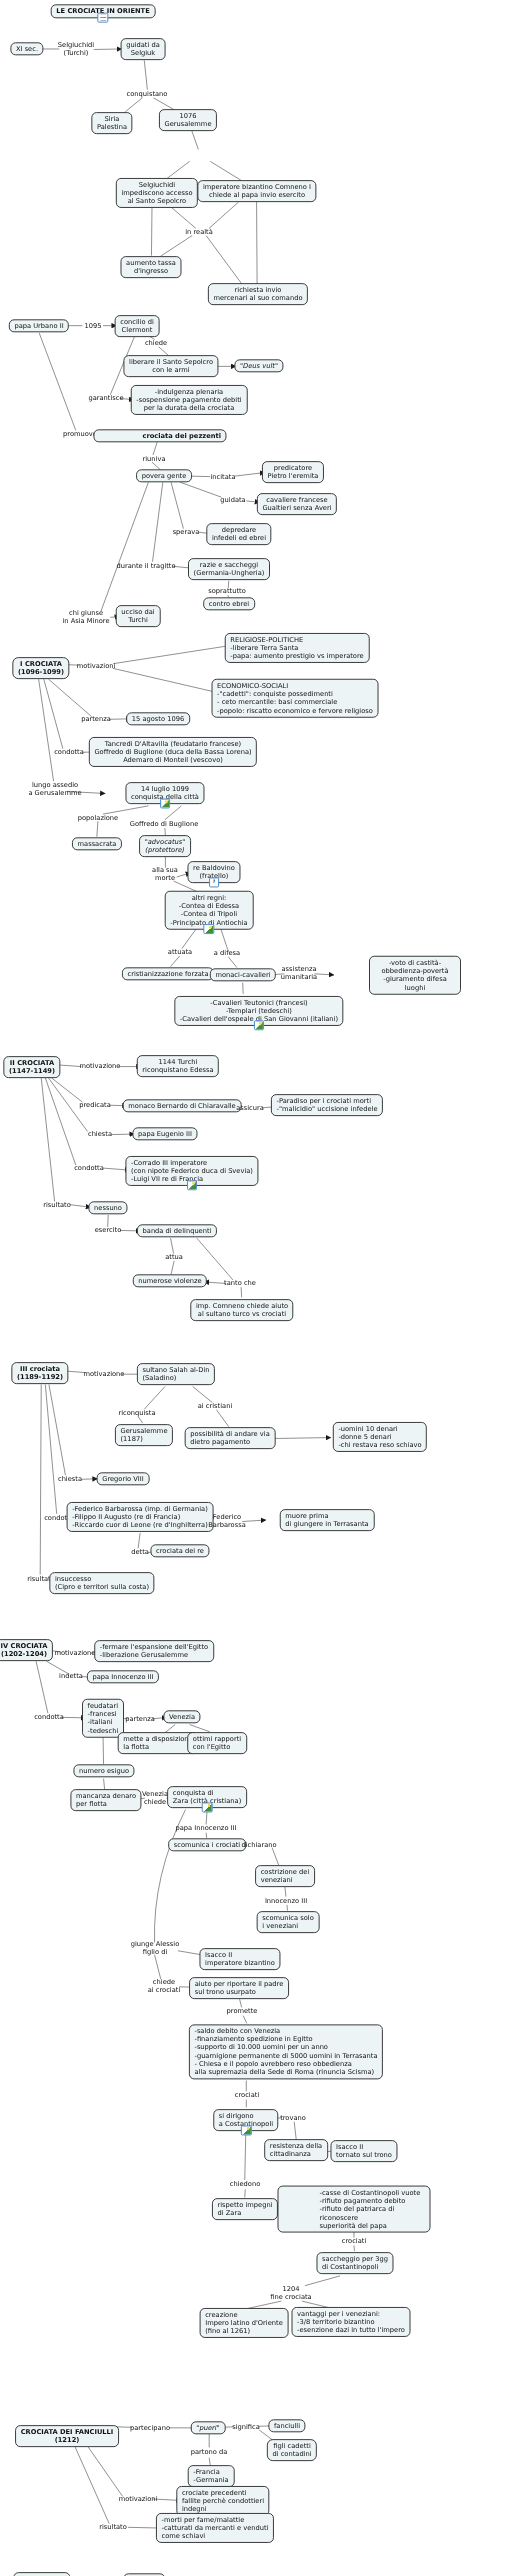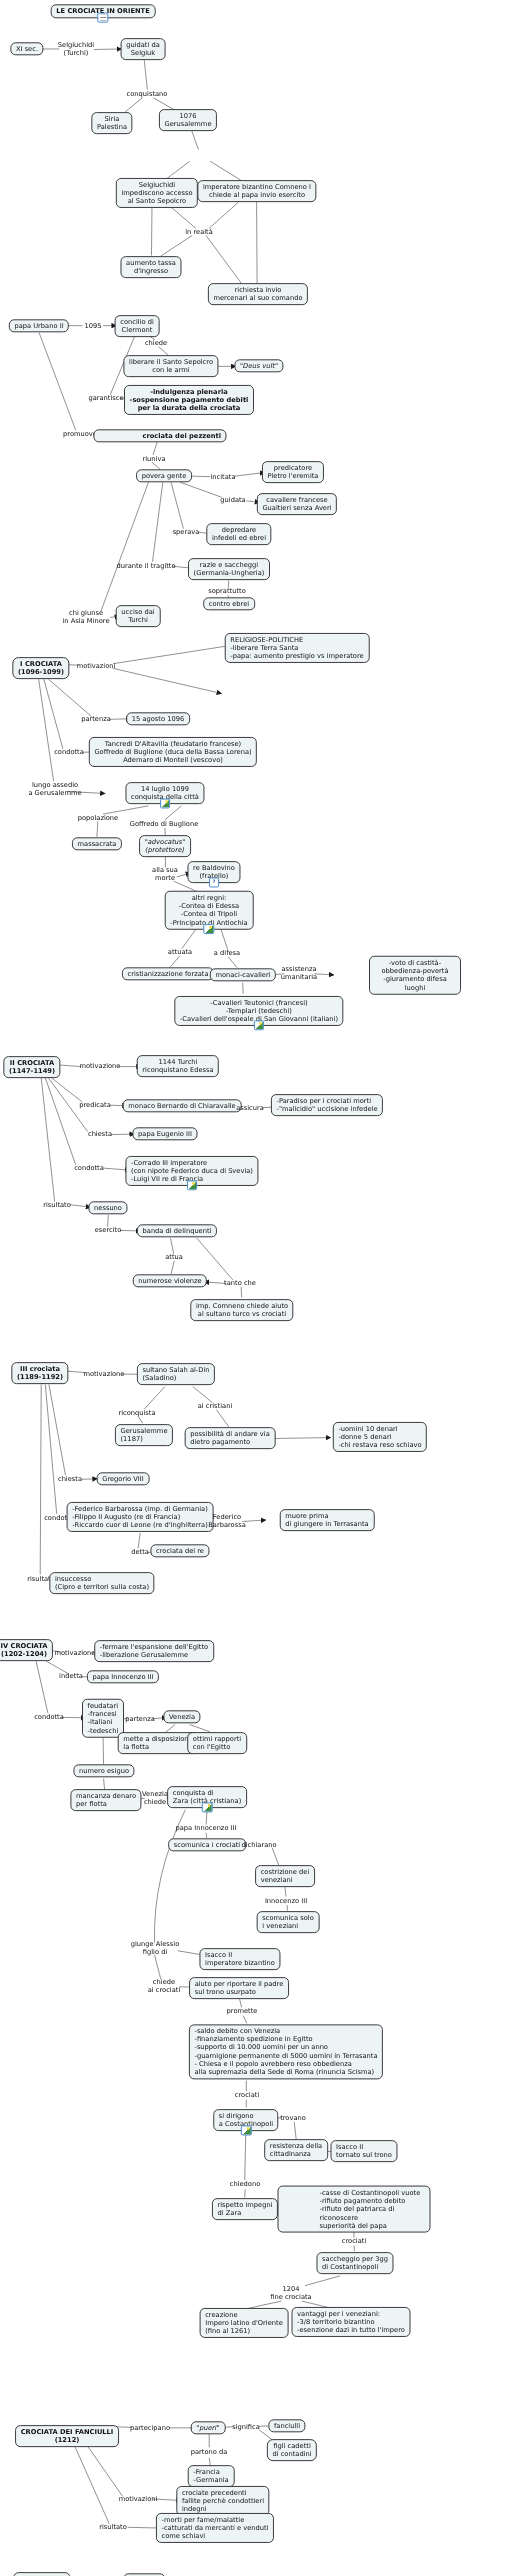--- a/index.html
+++ b/index.html
@@ -281,21 +281,21 @@
 mercenari al suo comando</span></div>
     <div class="node box" style="left: 39px; top: 326px;"><span>papa Urbano II</span></div>
     <div class="node label" style="left: 93px; top: 326px;"><span>1095</span></div>
     <div class="node box" style="left: 137px; top: 326px;"><span>concilio di
 Clermont</span></div>
     <div class="node label" style="left: 156px; top: 343px;"><span>chiede</span></div>
     <div class="node box" style="left: 171px; top: 366px;"><span>liberare il Santo Sepolcro
 con le armi</span></div>
     <div class="node box italic" style="left: 259px; top: 366px;"><span>"Deus vult"</span></div>
     <div class="node label" style="left: 106px; top: 398px;"><span>garantisce</span></div>
-    <div class="node box" style="left: 189px; top: 400px; font-weight: bold;"><span>-indulgenza plenaria
+    <div class="node box" style="left: 189px; top: 400px;"><span>-indulgenza plenaria
 -sospensione pagamento debiti
 per la durata della crociata</span></div>
     <div class="node label" style="left: 80px; top: 434px;"><span>promuove</span></div>
     <div class="node box bold" style="left: 160px; top: 436px; padding-left: 48px;"><span>crociata dei pezzenti</span></div>
     <div class="node label" style="left: 154px; top: 459px;"><span>riuniva</span></div>
     <div class="node box" style="left: 164px; top: 476px;"><span>povera gente</span></div>
     <div class="node label" style="left: 223px; top: 477px;"><span>incitata</span></div>
     <div class="node box" style="left: 293px; top: 472px;"><span>predicatore
 Pietro l'eremita</span></div>
     <div class="node label" style="left: 233px; top: 500px;"><span>guidata</span></div>
@@ -312,20 +312,24 @@
     <div class="node label" style="left: 86px; top: 617px;"><span>chi giunse
 in Asia Minore</span></div>
     <div class="node box" style="left: 138px; top: 616px;"><span>ucciso dai
 Turchi</span></div>
     <div class="node box bold" style="left: 41px; top: 668px; border-radius: 6px;"><span>I CROCIATA
 (1096-1099)</span></div>
     <div class="node label" style="left: 96px; top: 666px;"><span>motivazioni</span></div>
     <div class="node box left" style="left: 297px; top: 648px;"><span>RELIGIOSE-POLITICHE
 -liberare Terra Santa
 -papa: aumento prestigio vs imperatore</span></div>
+    <div class="node box left" style="left: 295px; top: 698px;"><span>ECONOMICO-SOCIALI
+-"cadetti": conquiste possedimenti
+- ceto mercantile: basi commerciale
+-popolo: riscatto economico e fervore religioso</span></div>
     <div class="node label" style="left: 96px; top: 719px;"><span>partenza</span></div>
     <div class="node box" style="left: 158px; top: 719px;"><span>15 agosto 1096</span></div>
     <div class="node label" style="left: 69px; top: 752px;"><span>condotta</span></div>
     <div class="node box" style="left: 173px; top: 752px;"><span>Tancredi D'Altavilla (feudatario francese)
 Goffredo di Buglione (duca della Bassa Lorena)
 Ademaro di Monteil (vescovo)</span></div>
     <div class="node label" style="left: 55px; top: 789px;"><span>lungo assedio
 a Gerusalemme</span></div>
     <div class="node box" style="left: 165px; top: 793px;"><span>14 luglio 1099
 conquista della città</span><span class="icon icon-img"></span></div>

